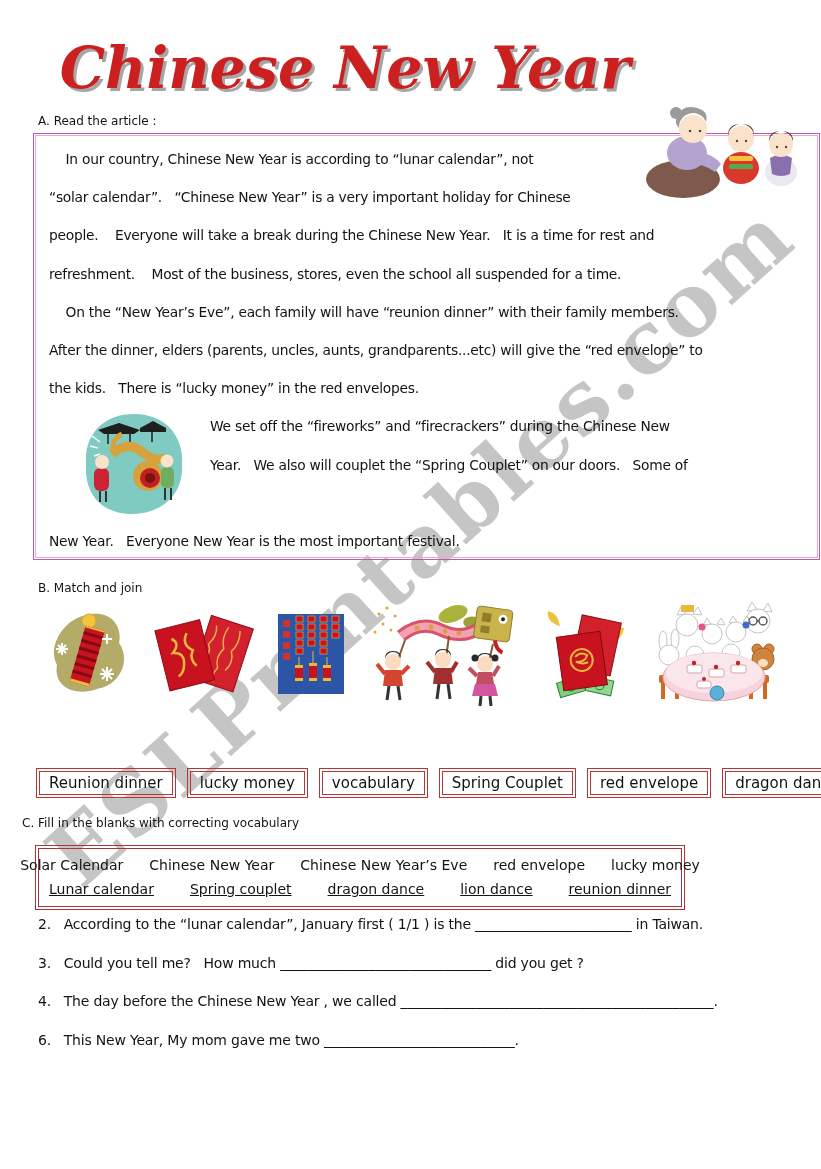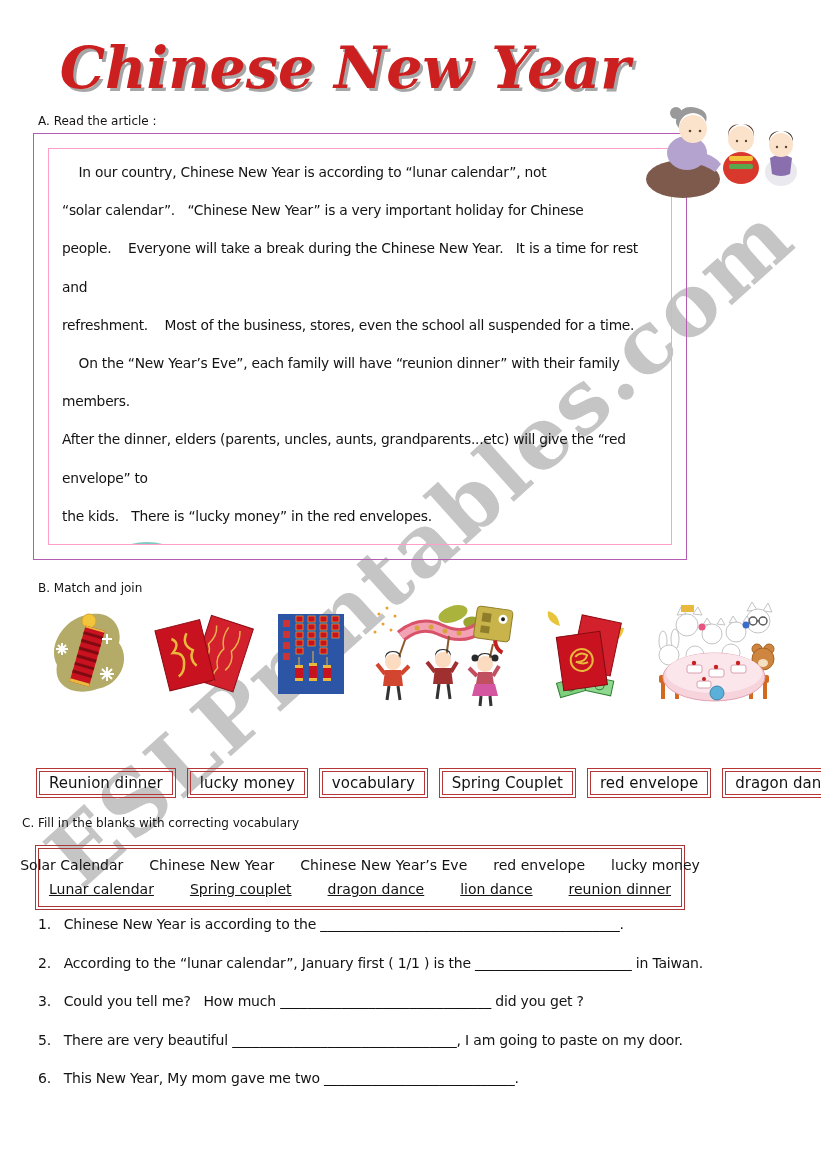--- a/index.html
+++ b/index.html
@@ -12,22 +12,22 @@
                font-family:"DejaVu Serif",serif; font-weight:bold; font-size:86px;
                letter-spacing:3px; color:#7f7f7f; opacity:.45; white-space:nowrap; }
   .title { left:0; top:34px; width:690px; text-align:center;
            font-family:"DejaVu Serif",serif; font-style:italic; font-weight:bold;
            font-size:57px; color:#cc1f1f; text-shadow:3px 3px 0 #a6a6a6; white-space:nowrap; }
   .heading { font-size:12px; white-space:pre; }
   #heading-a { left:38px; top:114px; }
   #heading-b { left:38px; top:581px; }
   #heading-c { left:22px; top:816px; }
   .header-img { position:absolute; right:8px; top:92px; z-index:2; }
-  .article-box { left:33px; top:133px; width:654px; height:427px;
-                 border:1px solid #b45cb4; padding:14px; }
+  .article-box { left:33px; top:133px; width:787px; height:427px;
+                 border:1px solid #b45cb4; padding:1px; }
   .article-inner { border:1px solid #ff9fc7; width:100%; height:100%;
                    padding:4px 9px 0 13px; font-size:13.8px; letter-spacing:-0.25px;
                    line-height:38.2px; white-space:pre-wrap; overflow:hidden; }
   .p3-img { float:left; width:104px; height:104px; margin:5px 24px 0 33px;
             white-space:normal; }
   .p3-img svg { display:block; }
   .b-images { left:47px; top:599px; width:730px; height:113px; display:flex;
               justify-content:space-between; align-items:center; }
   .b-img { white-space:normal; flex:0 0 auto; }
   .b-labels { left:36px; top:768px; width:752px; display:flex; gap:11px; }
@@ -413,20 +413,19 @@
     <div class="wb-line wb-line2">
       <span>Lunar calendar</span>
       <span>Spring couplet</span>
       <span>dragon dance</span>
       <span>lion dance</span>
       <span>reunion dinner</span>
     </div>
   </div>
 
   <div class="layer questions">
-    <div class="q">1.   Chinese New Year is according to the ____________________________________________.</div>
     <div class="q">2.   According to the “lunar calendar”, January first ( 1/1 ) is the _______________________ in Taiwan.</div>
     <div class="q">3.   Could you tell me?   How much _______________________________ did you get ?</div>
-    <div class="q">5.   There are very beautiful _________________________________, I am going to paste on my door.</div>
+    <div class="q">4.   The day before the Chinese New Year , we called ______________________________________________.</div>
     <div class="q">6.   This New Year, My mom gave me two ____________________________.</div>
   </div>
 
 </div>
 
 </body></html>

